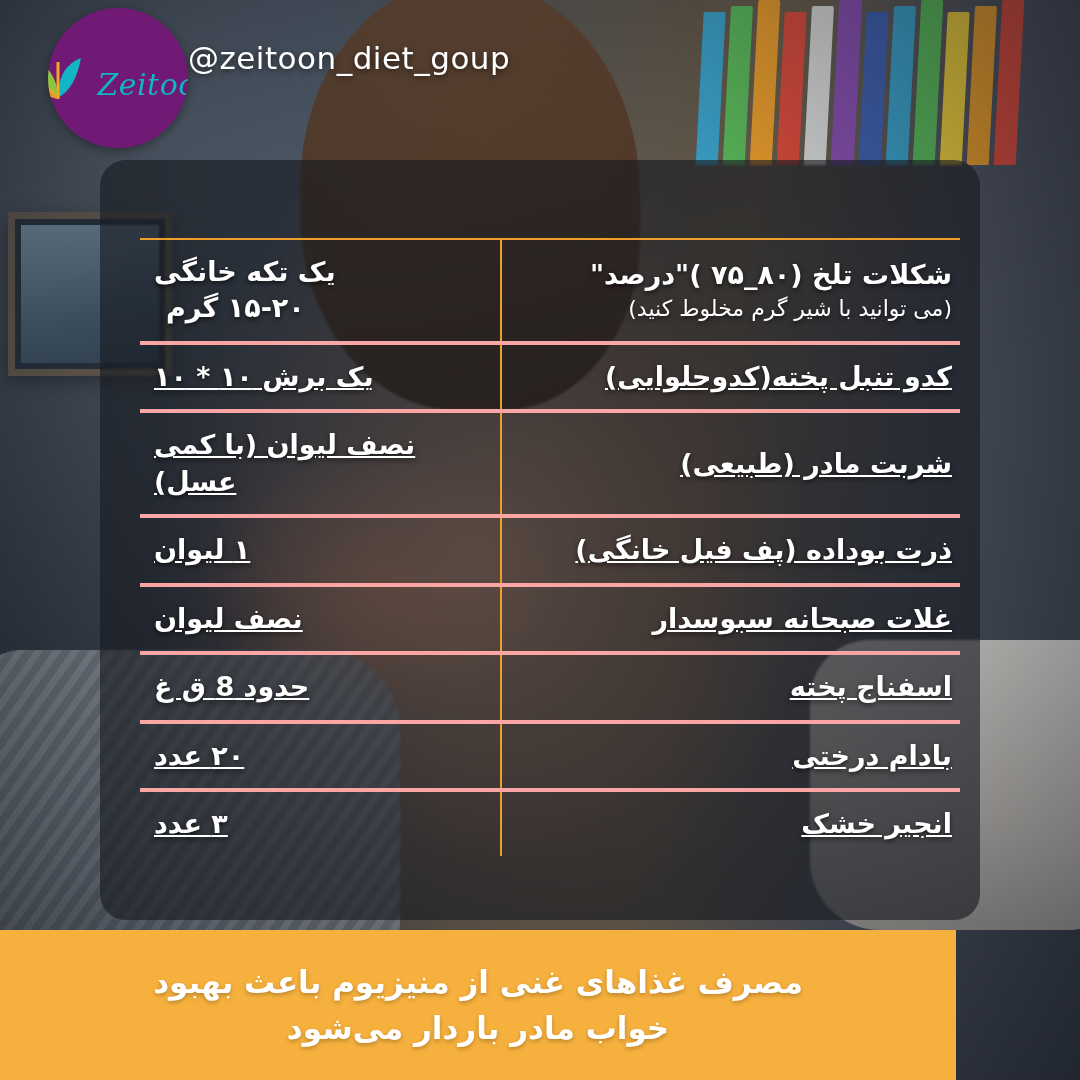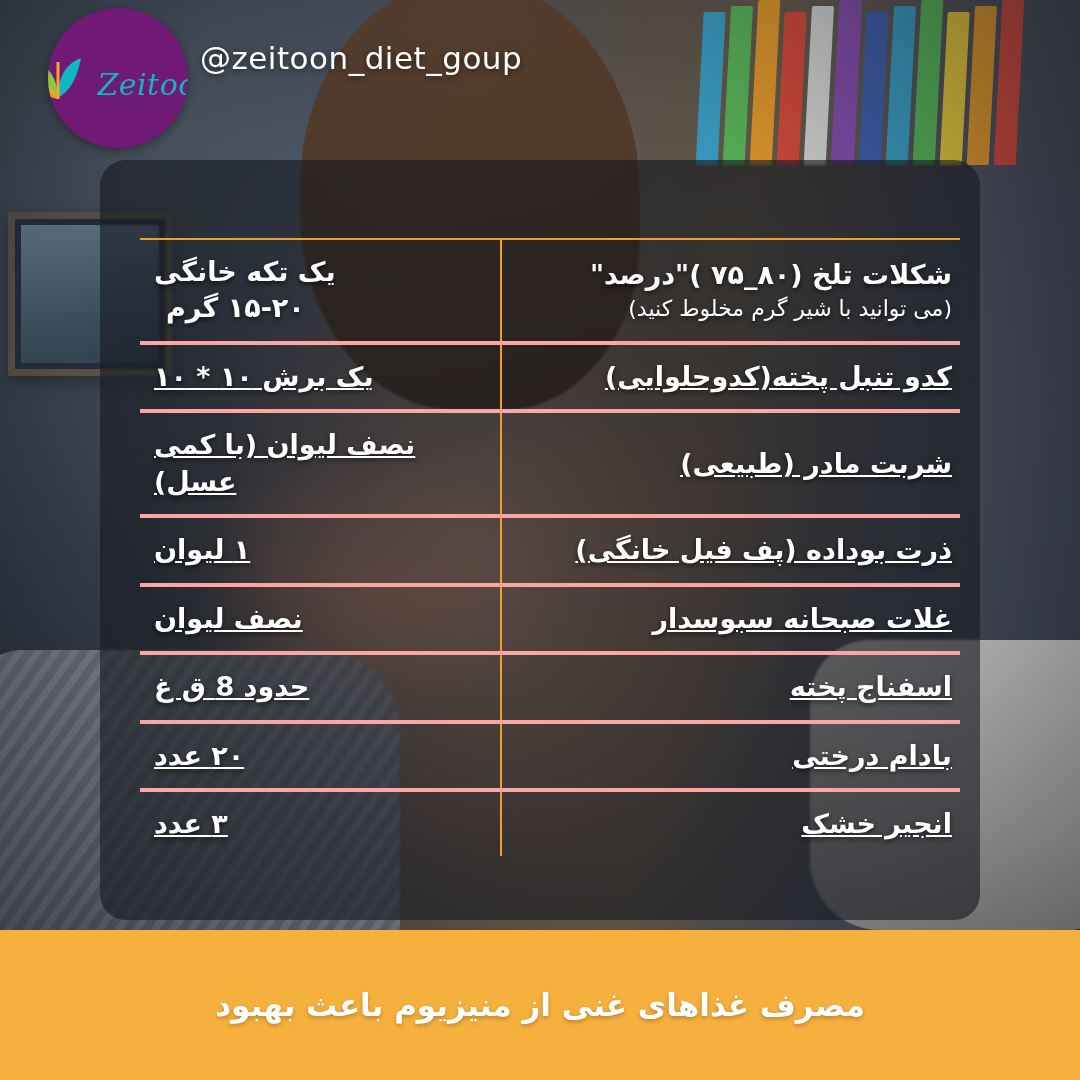--- a/index.html
+++ b/index.html
@@ -139,21 +139,21 @@
     font-size: 30px;
     color: #12b5c4;
     letter-spacing: 0.5px;
     margin-top: 12px;
   }
   .logo .leaf {
     margin-top: 2px;
   }
   .handle {
     position: absolute;
-    left: 200px;
+    left: 188px;
     top: 40px;
     font-size: 31px;
     color: #ffffff;
     letter-spacing: 0.5px;
     font-family: "DejaVu Sans", "Liberation Sans", sans-serif;
     text-shadow: 0 2px 6px rgba(0,0,0,0.6);
     direction: ltr;
   }
 
   
@@ -206,21 +206,21 @@
     font-size: 22px;
     font-weight: normal;
     margin-left: 12px;
   }
 
   
   .banner {
     position: absolute;
     left: 0;
     bottom: 0;
-    width: 1080px;
+    width: 956px;
     height: 150px;
     background: #f6b03d;
     display: flex;
     align-items: center;
     justify-content: center;
   }
   .banner .txt {
     text-align: center;
     color: #ffffff;
     font-size: 31px;
@@ -308,16 +308,17 @@
         <tr>
           <td class="food"><span>انجیر خشک</span></td>
           <td class="amount"><span>۳ عدد</span></td>
         </tr>
       </tbody>
   </table>
 
   <div class="banner">
     <div class="txt">
       <div>مصرف غذاهای غنی از منیزیوم باعث بهبود</div>
+      <div>خواب مادر باردار می‌شود</div>
     </div>
   </div>
 
 </div>
 
 </body></html>

